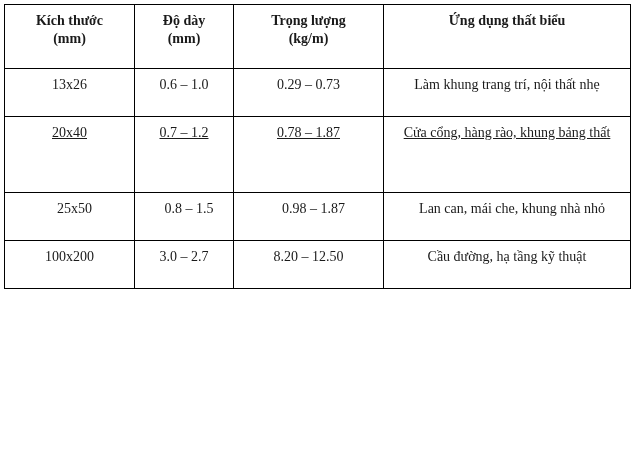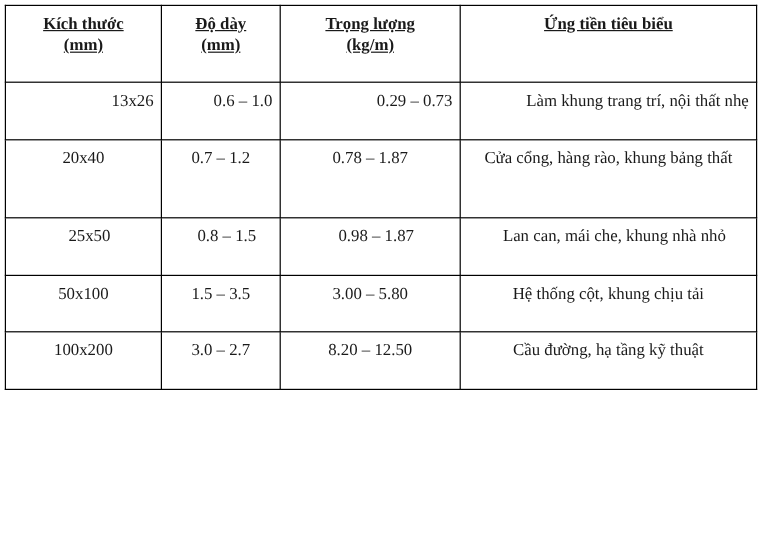--- a/index.html
+++ b/index.html
@@ -3,27 +3,27 @@
   <meta charset="utf-8">
   <style>
     html, body { margin: 0; padding: 0; background: #ffffff; }
     body { width: 633px; height: 467px; position: relative; overflow: hidden;
            font-family: "Liberation Serif", "DejaVu Serif", serif; color: #1a1a1a; }
     table { position: absolute; left: 4px; top: 4px; border-collapse: collapse;
             table-layout: fixed; width: 626px; }
     td, th { border: 1px solid #000; text-align: center; vertical-align: top;
              font-size: 14px; line-height: 18px; padding: 7px 6px 0 6px; box-sizing: border-box; }
     th { font-weight: bold; height: 64px; }
-    tr.r1 td { height: 48px; text-align: right; }
-    tr.r2 td { height: 65px; }
+    tr.r1 td { height: 48px; }
+    tr.r2 td { height: 76px; text-decoration: underline; }
     tr.r3 td, tr.r4 td { height: 48px; padding-left: 16px; }
     tr.r5 td, tr.r6 td, tr.r7 td { height: 47px; }
     tr.r8 td { height: 48px; }
     col.c1 { width: 130px; } col.c2 { width: 99px; } col.c3 { width: 150px; } col.c4 { width: 247px; }
-    .hdr-line { display: block; text-decoration: underline; }
+    .hdr-line { display: block; }
   </style>
 </head>
 <body>
 
 <table>
   <colgroup>
       <col class="c1">
       <col class="c2">
       <col class="c3">
       <col class="c4">
@@ -36,21 +36,21 @@
       </th>
       <th>
         <span class="hdr-line">Độ dày</span>
         <span class="hdr-line">(mm)</span>
       </th>
       <th>
         <span class="hdr-line">Trọng lượng</span>
         <span class="hdr-line">(kg/m)</span>
       </th>
       <th>
-        <span class="hdr-line">Ứng tiền tiêu biểu</span>
+        <span class="hdr-line">Ứng dụng thất biểu</span>
       </th>
     </tr>
   </thead>
   <tbody>
     <tr class="r1">
       <td>13x26</td>
       <td>0.6 – 1.0</td>
       <td>0.29 – 0.73</td>
       <td>Làm khung trang trí, nội thất nhẹ</td>
     </tr>
@@ -59,26 +59,20 @@
       <td>0.7 – 1.2</td>
       <td>0.78 – 1.87</td>
       <td>Cửa cổng, hàng rào, khung bảng thất</td>
     </tr>
     <tr class="r3">
       <td>25x50</td>
       <td>0.8 – 1.5</td>
       <td>0.98 – 1.87</td>
       <td>Lan can, mái che, khung nhà nhỏ</td>
     </tr>
-    <tr class="r6">
-      <td>50x100</td>
-      <td>1.5 – 3.5</td>
-      <td>3.00 – 5.80</td>
-      <td>Hệ thống cột, khung chịu tải</td>
-    </tr>
     <tr class="r8">
       <td>100x200</td>
       <td>3.0 – 2.7</td>
       <td>8.20 – 12.50</td>
       <td>Cầu đường, hạ tầng kỹ thuật</td>
     </tr>
   </tbody>
 </table>
 
 </body></html>

